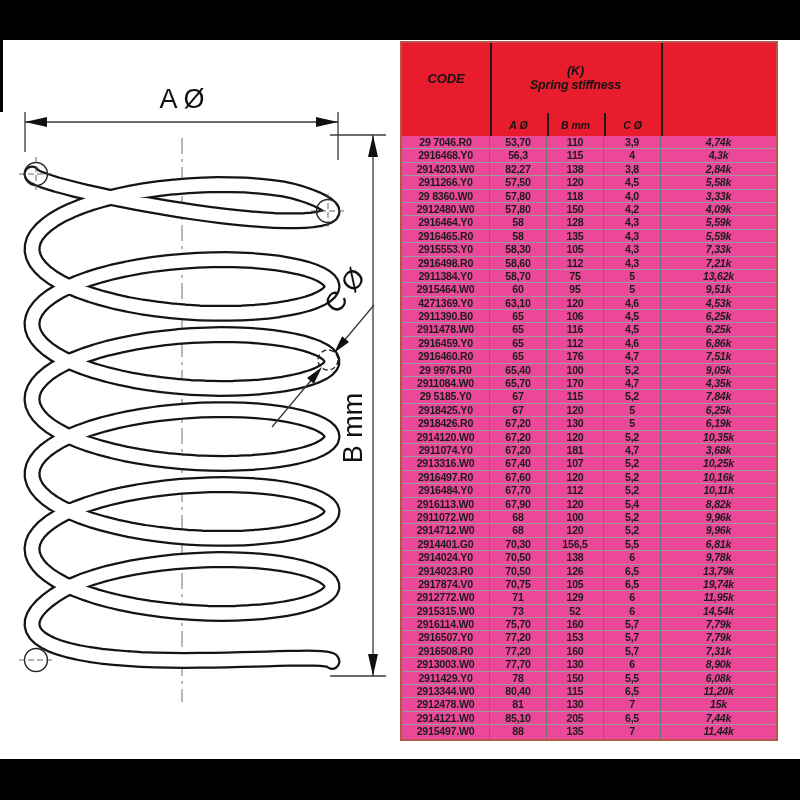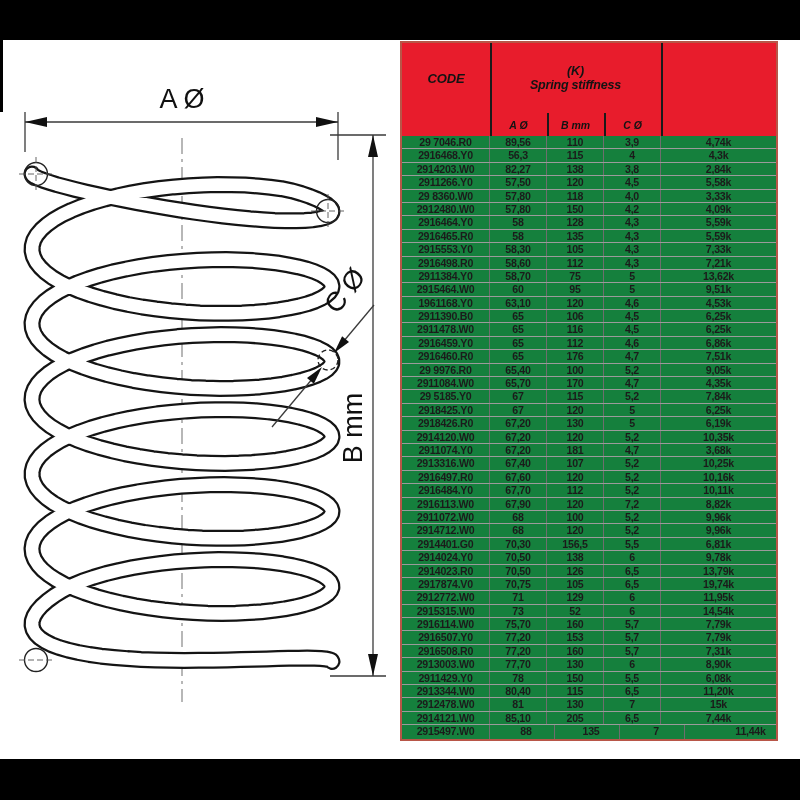--- a/index.html
+++ b/index.html
@@ -17,28 +17,28 @@
   .hz{display:grid;grid-template-columns:88px 171px 115px;height:70px;align-items:center;}
   .hc{text-align:center;font-weight:bold;font-style:italic;color:#131313;font-size:13px;letter-spacing:-0.2px;}
   .k-h{line-height:1.15;font-size:12.5px;}
   .hsub{display:grid;grid-template-columns:88px 57px 57px 57px 115px;height:23px;align-items:center;}
   .sc{text-align:center;font-weight:bold;font-style:italic;color:#131313;font-size:10.5px;}
   .vline{position:absolute;top:0;bottom:0;width:2px;background:#1a1a1a;}
   .v1{left:88px;}.v2{left:259px;}
   .vsub{position:absolute;bottom:0;height:23px;width:1.5px;background:#1a1a1a;}
   .s1{left:145px;}.s2{left:202px;}
 
-  .tbody{background:#15803d;}
+  .tbody{background:#ec4899;}
   .tr{display:grid;grid-template-columns:88px 57px 57px 57px 115px;height:13.4px;
       border-bottom:1px solid #9b9b9b;box-sizing:border-box;}
-  .tr:last-child{border-bottom:none;gap:8px;}
+  .tr:last-child{border-bottom:none;}
   .td{box-sizing:border-box;border-right:1px solid #6e6e6e;text-align:center;
       font-size:10.6px;font-weight:bold;letter-spacing:-0.25px;color:#1b1b1b;
       line-height:12.6px;overflow:hidden;white-space:nowrap;}
-  .td:last-child{border-right:none;}
+  .td:last-child{border-right:none;font-style:italic;}
 
   .dim-line{stroke:#3a3a3a;stroke-width:1.3;fill:none;}
   .dim-text{fill:#101010;font-size:27px;font-family:"Liberation Sans",sans-serif;}
   .arrow{fill:#101010;}
   .cap{fill:none;stroke:#222;stroke-width:1.4;}
   .cross{stroke:#555;stroke-width:0.9;stroke-dasharray:6 3;}
 </style>
 </head>
 <body>
 
@@ -114,21 +114,21 @@
         <div class="sc"></div>
       </div>
       <div class="vline v1"></div>
       <div class="vline v2"></div>
       <div class="vsub s1"></div>
       <div class="vsub s2"></div>
     </div>
     <div class="tbody" id="rows">
     <div class="tr">
       <div class="td">29 7046.R0</div>
-      <div class="td">89,56</div>
+      <div class="td">53,70</div>
       <div class="td">110</div>
       <div class="td">3,9</div>
       <div class="td">4,74k</div>
     </div>
 
     <div class="tr">
       <div class="td">2916468.Y0</div>
       <div class="td">56,3</div>
       <div class="td">115</div>
       <div class="td">4</div>
@@ -209,21 +209,21 @@
 
     <div class="tr">
       <div class="td">2915464.W0</div>
       <div class="td">60</div>
       <div class="td">95</div>
       <div class="td">5</div>
       <div class="td">9,51k</div>
     </div>
 
     <div class="tr">
-      <div class="td">1961168.Y0</div>
+      <div class="td">4271369.Y0</div>
       <div class="td">63,10</div>
       <div class="td">120</div>
       <div class="td">4,6</div>
       <div class="td">4,53k</div>
     </div>
 
     <div class="tr">
       <div class="td">2911390.B0</div>
       <div class="td">65</div>
       <div class="td">106</div>
@@ -332,21 +332,21 @@
       <div class="td">67,70</div>
       <div class="td">112</div>
       <div class="td">5,2</div>
       <div class="td">10,11k</div>
     </div>
 
     <div class="tr">
       <div class="td">2916113.W0</div>
       <div class="td">67,90</div>
       <div class="td">120</div>
-      <div class="td">7,2</div>
+      <div class="td">5,4</div>
       <div class="td">8,82k</div>
     </div>
 
     <div class="tr">
       <div class="td">2911072.W0</div>
       <div class="td">68</div>
       <div class="td">100</div>
       <div class="td">5,2</div>
       <div class="td">9,96k</div>
     </div>

